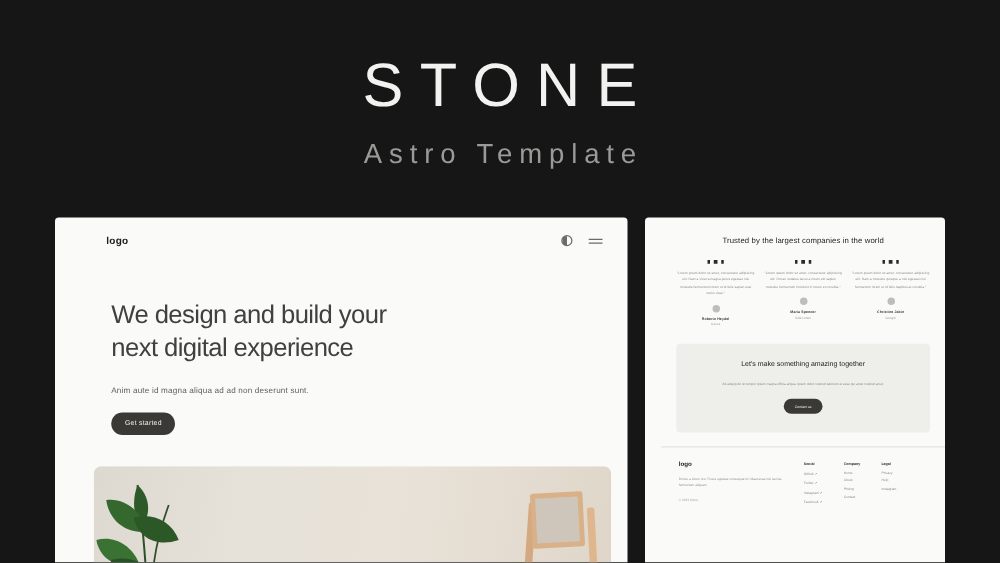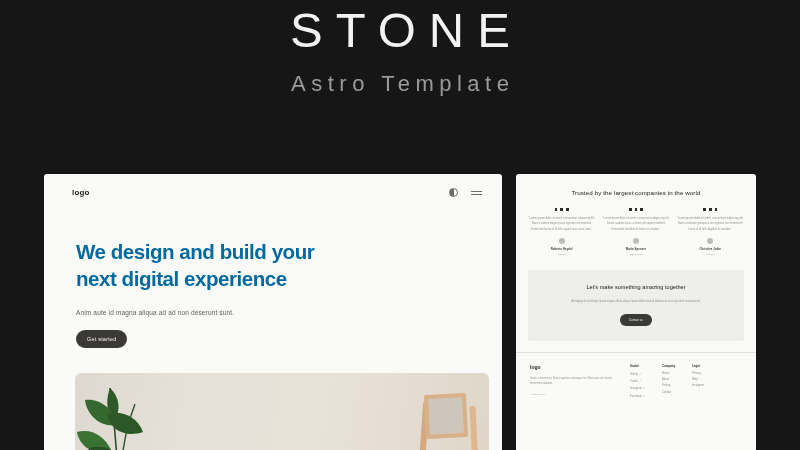--- a/index.html
+++ b/index.html
@@ -7,21 +7,21 @@
   body {
     background:#161616;
     font-family:"Liberation Sans", sans-serif;
     position:relative;
   }
 
   
   .hero-block {
     position:absolute; top:0; left:0; width:800px; height:174px;
     display:flex; flex-direction:column;
-    align-items:center; justify-content:flex-start;
+    align-items:center; justify-content:center;
   }
   .hero-title {
     color:#f2f2f0;
     font-size:49px;
     font-weight:400;
     letter-spacing:13px;
     text-indent:13px;
     line-height:1;
     margin-top:6px;
   }
@@ -33,20 +33,21 @@
     text-indent:5.5px;
     margin-top:16px;
   }
 
   
   .panel {
     position:absolute;
     background:#fafaf8;
     border-radius:3px 3px 0 0;
     overflow:hidden;
+    padding-left:13px;
   }
   .panel-left  { left:44px;  top:174px; width:458px; height:276px; }
   .panel-right { left:516px; top:174px; width:240px; height:276px; }
 
   
   .lp-nav {
     display:flex; align-items:center; justify-content:space-between;
     padding:14px 20px 0 28px;
   }
   .lp-logo { font-size:8px; font-weight:700; color:#1d1d1b; letter-spacing:.2px; }
@@ -55,21 +56,21 @@
     width:9px; height:9px; border-radius:50%;
     border:1px solid #6b6b69;
     background:linear-gradient(90deg,#6b6b69 50%, transparent 50%);
   }
   .icon-menu { display:flex; flex-direction:column; gap:2px; width:11px; }
   .icon-menu span { display:block; height:1px; background:#6b6b69; width:100%; }
 
   .lp-body { padding:42px 28px 0 32px; }
   .lp-heading {
     font-size:20.5px; line-height:1.30;
-    color:#0369a1; font-weight:700; letter-spacing:-0.45px;
+    color:#404040; font-weight:400; letter-spacing:-0.45px;
     max-width:240px;
   }
   .lp-sub {
     margin-top:17px;
     font-size:6.5px; color:#5e5e5c; letter-spacing:.15px;
   }
   .lp-btn {
     margin-top:14px;
     display:inline-block;
     background:#3b3936; color:#f5f5f3;

